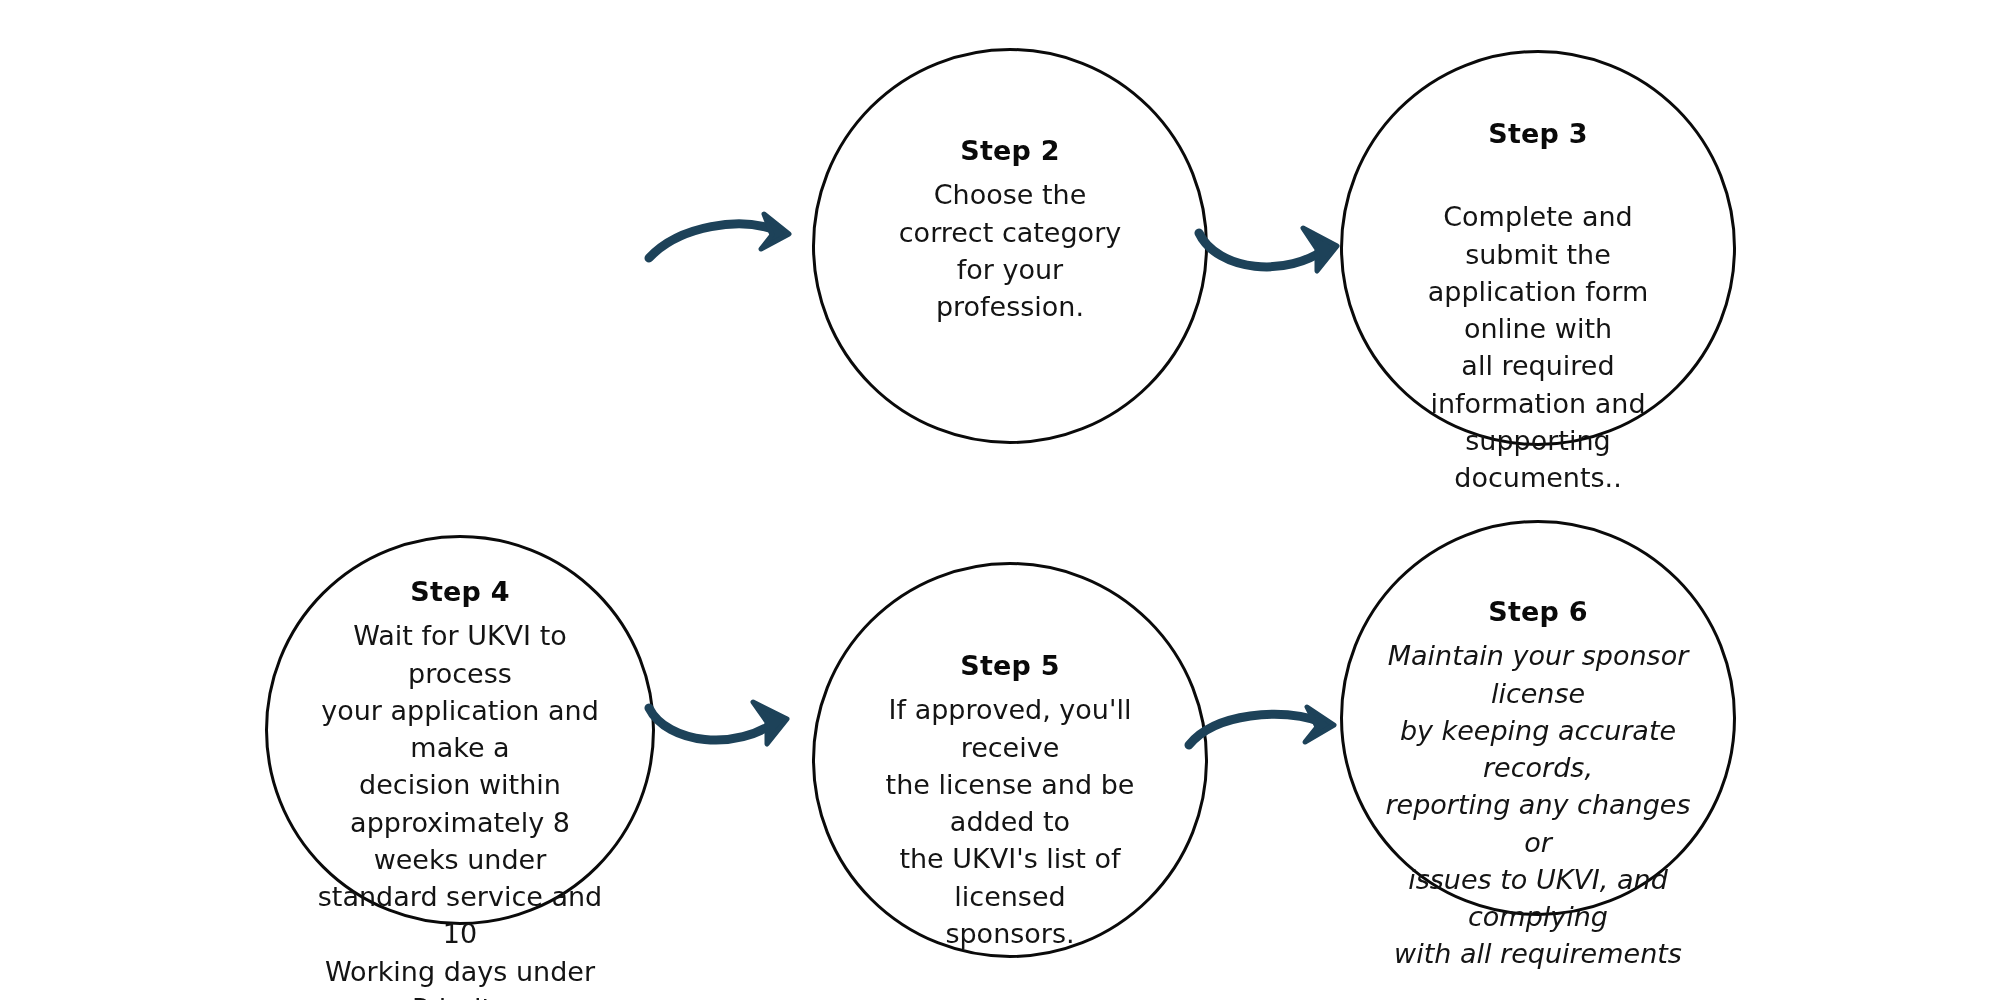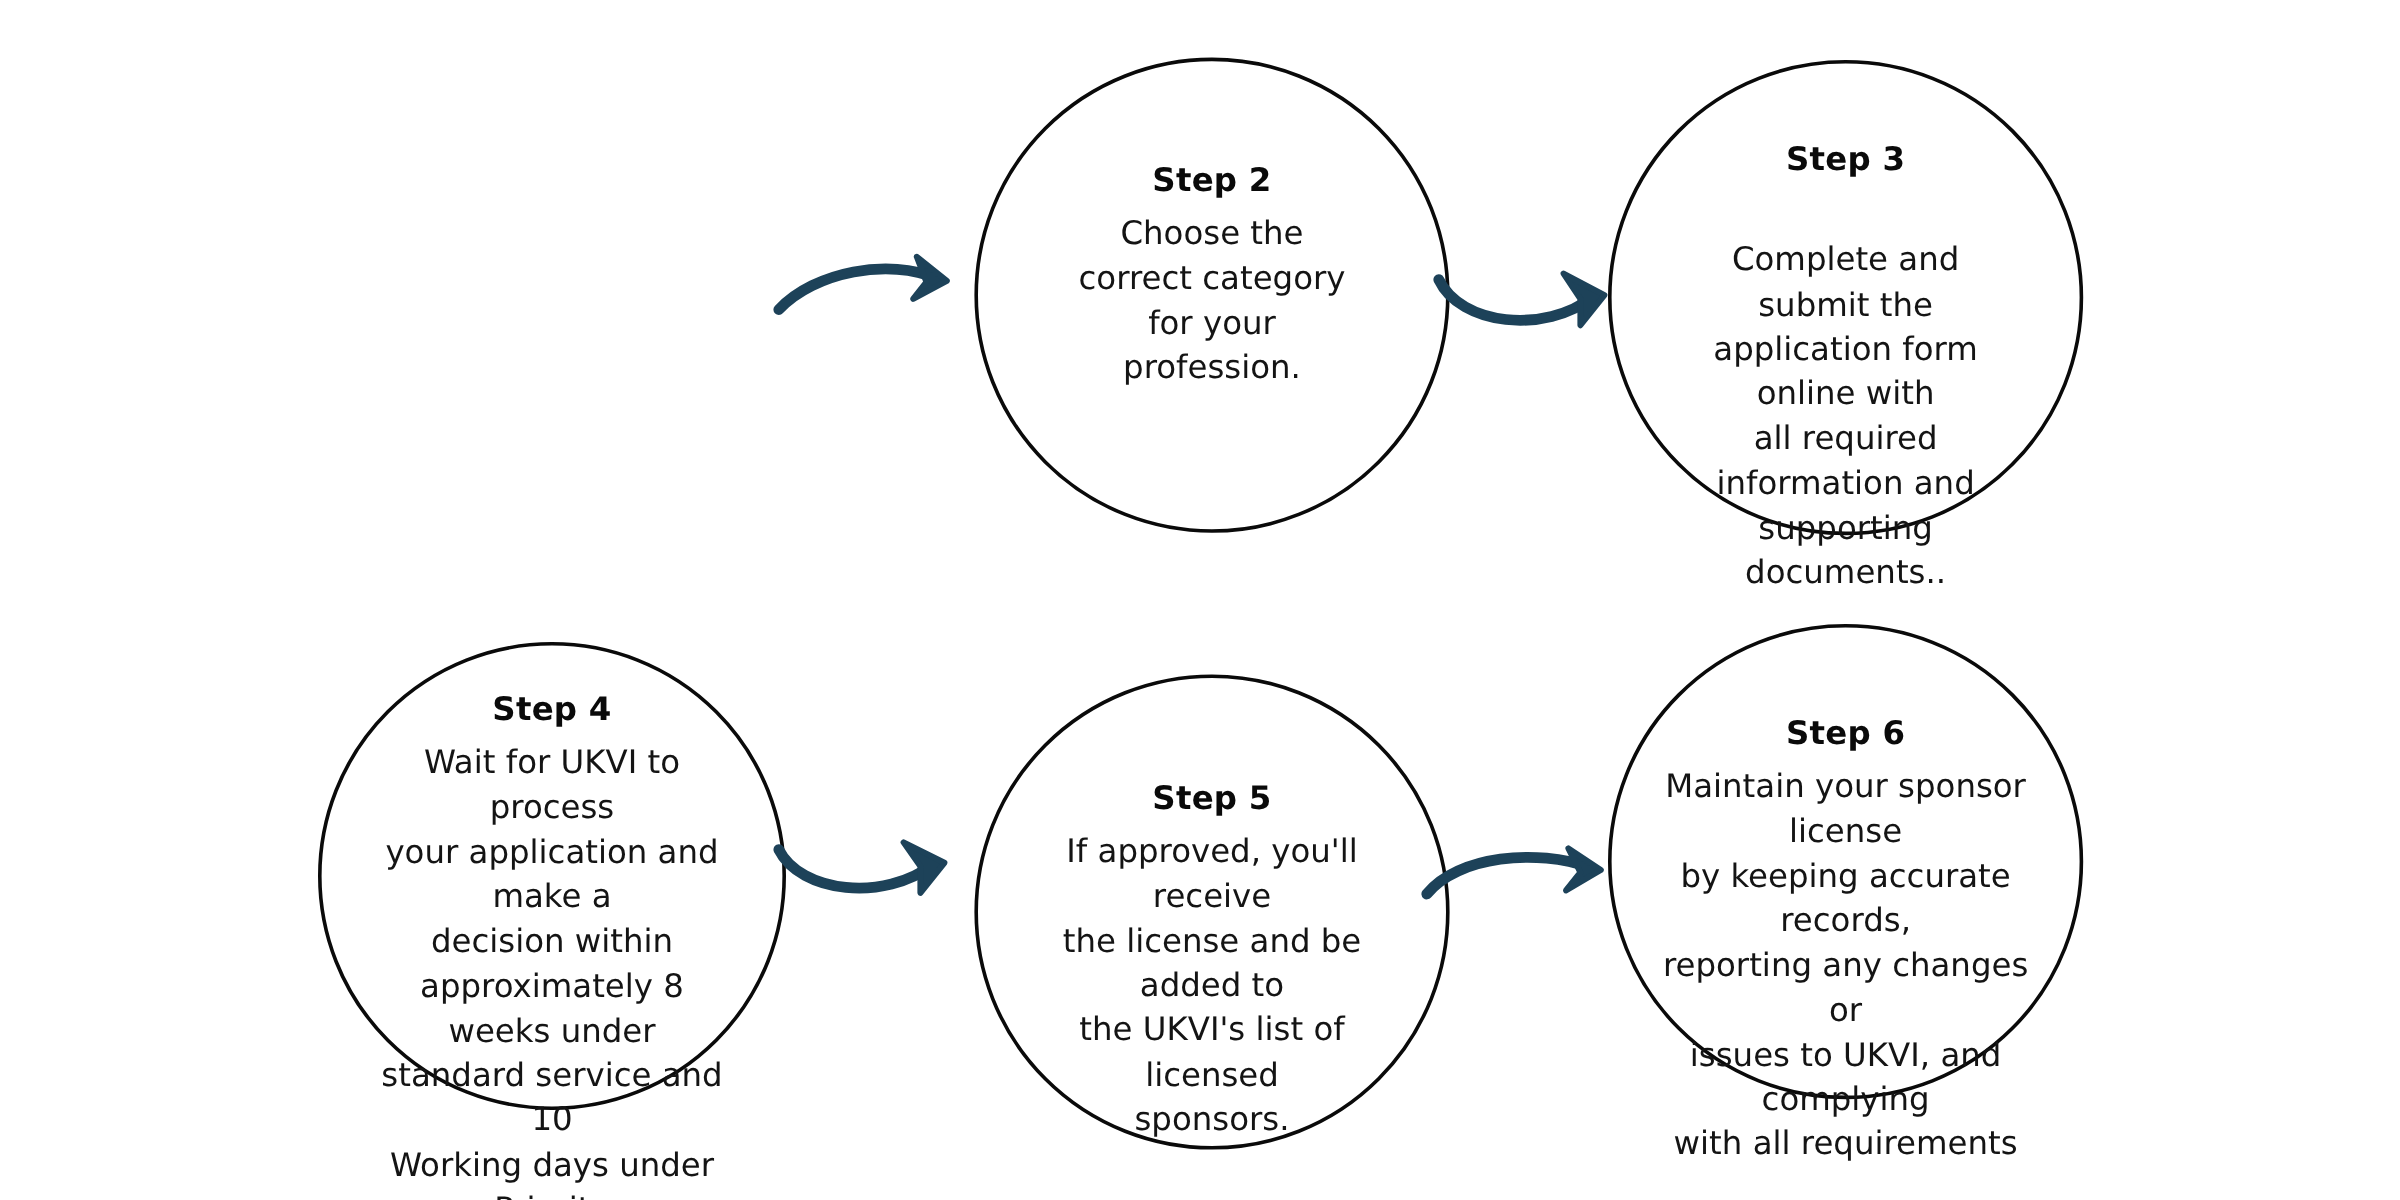--- a/index.html
+++ b/index.html
@@ -60,21 +60,21 @@
   .n3 { left: 1340px; top: 50px;  width: 396px; height: 396px; padding-top: 65px; gap: 39px; }
   .n3 .step-body { width: 290px; }
 
   .n4 { left: 265px;  top: 535px; width: 390px; height: 390px; padding-top: 38px; }
   .n4 .step-body { width: 300px; }
 
   .n5 { left: 812px;  top: 562px; width: 396px; height: 396px; padding-top: 85px; }
   .n5 .step-body { width: 268px; text-align: center; }
 
   .n6 { left: 1340px; top: 520px; width: 396px; height: 396px; padding-top: 73px; }
-  .n6 .step-body { width: 312px; }
+  .n6 .step-body { width: 312px; font-style: italic; }
 
   
   .arrow-svg {
     position: absolute;
     overflow: visible;
   }
   .a1 { left: 645px;  top: 210px; }
   .a2 { left: 1195px; top: 225px; }
   .a3 { left: 645px;  top: 700px; }
   .a4 { left: 1185px; top: 705px; }

